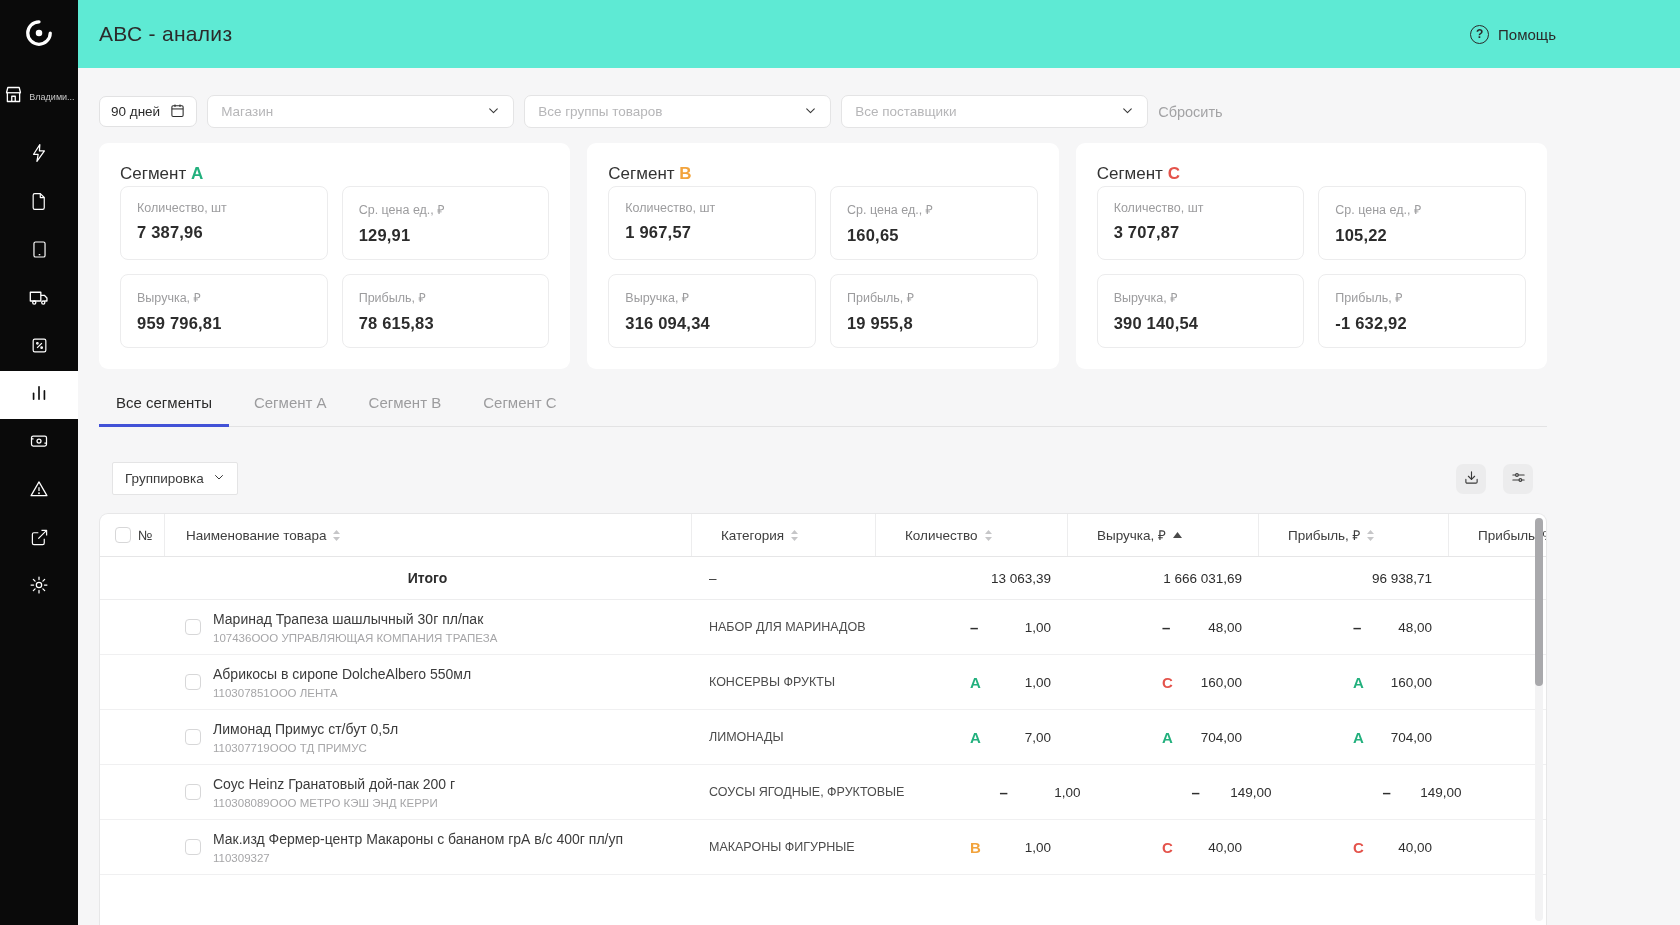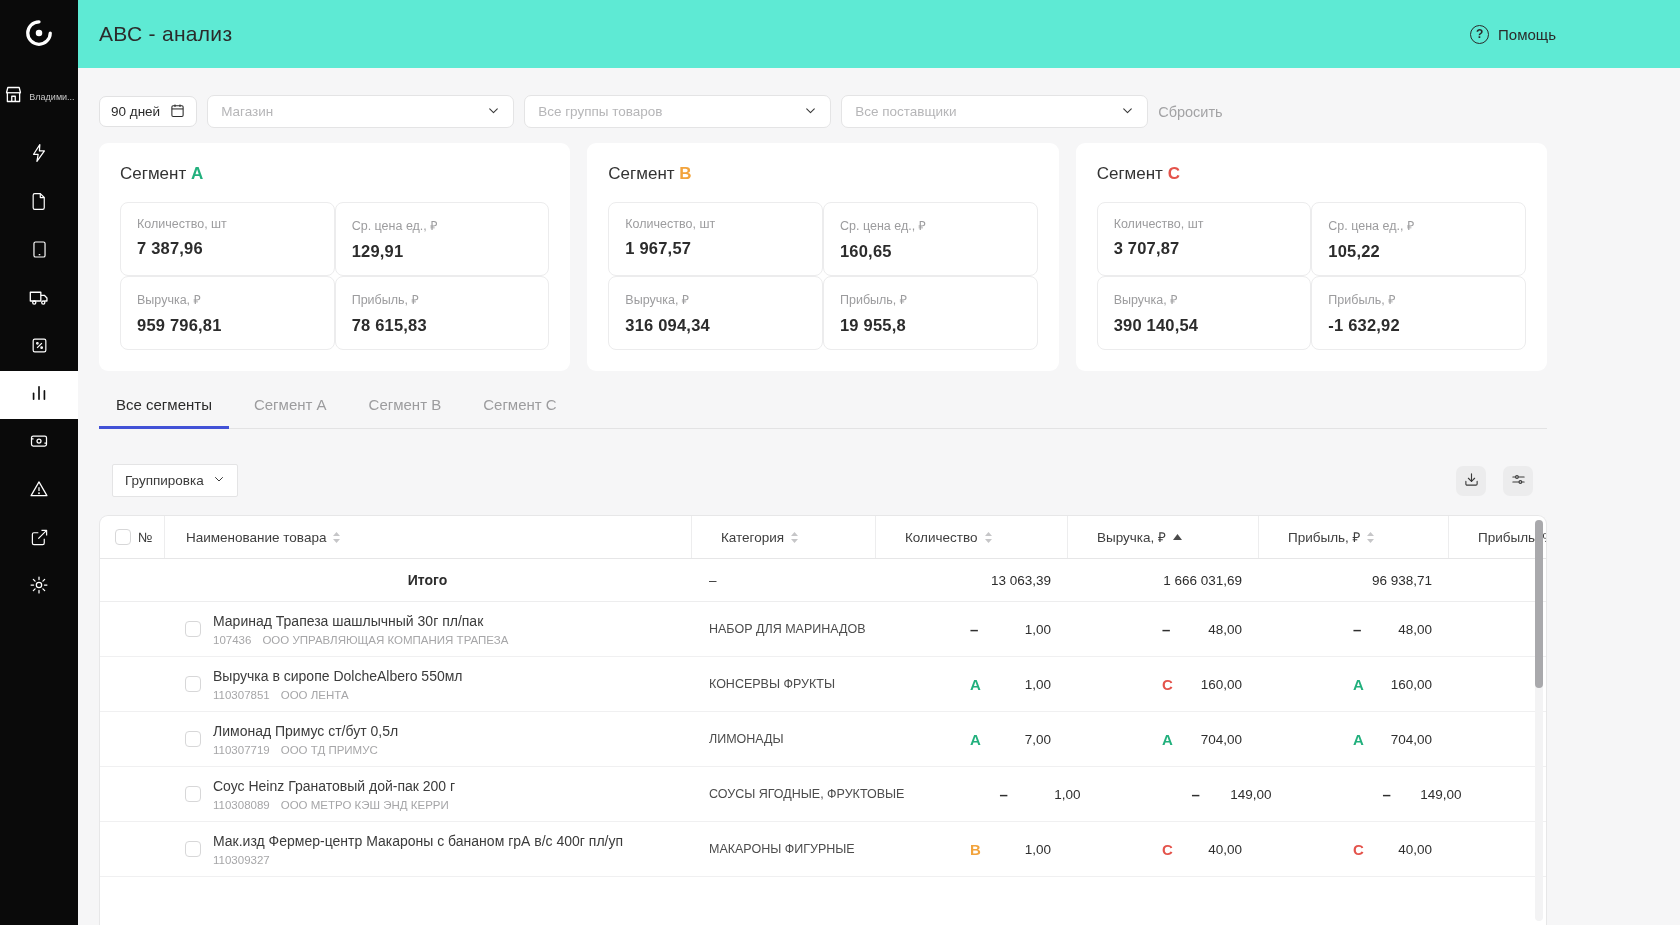--- a/index.html
+++ b/index.html
@@ -32,21 +32,21 @@
   .period-btn { display: flex; align-items: center; gap: 10px; height: 31px; background: #fff; border: 1px solid #e2e2e3; border-radius: 7px; padding: 0 11px; font-size: 13.5px; color: #2b2b2b; cursor: pointer; font-family: inherit; }
   .select { display: flex; align-items: center; justify-content: space-between; height: 33px; width: 307px; background: #fff; border: 1px solid #e4e4e5; border-radius: 7px; padding: 0 13px; font-size: 13.5px; cursor: pointer; }
   .select .ph { color: #b6b6b8; }
   .reset { color: #a3a3a5; font-size: 14.5px; cursor: pointer; }
 
   
   .segments { display: flex; gap: 17px; margin-top: 15px; flex-shrink: 0; }
   .segment-card { flex: 1; background: #fff; border-radius: 9px; padding: 21px; }
   .segment-title { font-size: 17px; color: #333; }
   .segment-title .seg { font-weight: bold; }
-  .stat-grid { display: grid; grid-template-columns: 1fr 1fr; margin-top: 18px; }
+  .stat-grid { display: grid; grid-template-columns: 1fr 1fr; gap: 14px; margin-top: 2px; }
   .stat-box { border: 1px solid #ececed; border-radius: 8px; padding: 14px 16px; background: #fff; }
   .stat-label { font-size: 12.5px; color: #9c9c9e; }
   .stat-value { font-size: 16.5px; color: #2c2c2c; font-weight: bold; margin-top: 8px; letter-spacing: .2px; }
 
   
   .tabs { display: flex; gap: 8px; margin-top: 21px; border-bottom: 1px solid #e3e3e4; flex-shrink: 0; }
   .tab { padding: 4px 17px 13px; font-size: 15px; color: #9c9c9e; cursor: pointer; border-bottom: 3px solid transparent; margin-bottom: -1px; }
   .tab.active { color: #2b2b2b; border-bottom-color: #4252d7; }
 
   
@@ -67,21 +67,21 @@
   .th.c1 { padding-left: 21px; }
   .th .sort { margin-left: 7px; display: inline-flex; }
   .total-row { height: 43px; border-bottom: 1px solid #ededee; align-items: center; font-size: 13.5px; color: #2c2c2c; }
   .total-label { text-align: center; font-weight: bold; font-size: 14px; }
   .total-num { text-align: right; padding-right: 16px; }
   .total-cat { padding-left: 18px; }
   .drow { height: 55px; border-bottom: 1px solid #f0f0f1; align-items: center; cursor: pointer; }
   .name-cell { display: flex; align-items: center; gap: 12px; padding-left: 21px; }
   .checkbox { width: 16px; height: 16px; border: 1.5px solid #d7d7d8; border-radius: 4px; background: #fff; flex-shrink: 0; display: inline-block; cursor: pointer; }
   .pname { font-size: 14px; color: #3b3b3b; }
-  .psub { margin-top: 5px; font-size: 11.5px; color: #a6a6a8; display: flex; gap: 11px; }
+  .psub { margin-top: 5px; font-size: 11.5px; color: #a6a6a8; display: flex; }
   .cat-cell { padding-left: 18px; font-size: 12.5px; color: #4c4c4c; white-space: nowrap; }
   .numcell { display: flex; align-items: center; justify-content: space-between; padding: 0 16px 0 95px; }
   .numcell .num { font-size: 13.5px; color: #2f2f2f; }
   .seg { font-weight: bold; }
   .row-seg { font-size: 15px; }
   .seg-a { color: #22b07d; } .seg-b { color: #f2a33c; } .seg-c { color: #e4534b; } .seg-dash { color: #2f2f2f; }
 
   .vscroll { position: absolute; right: 3px; top: 4px; bottom: 4px; width: 8px; border-radius: 4px; background: #f3f3f4; }
   .vthumb { width: 8px; height: 168px; border-radius: 4px; background: #a9a9ac; }
 </style>
@@ -412,21 +412,21 @@
               <span class="num">48,00</span>
             </div>
           <div class="c6"></div>
         </div>
 
         <div class="trow drow">
           <div class="c0"></div>
           <div class="c1 name-cell">
             <span class="checkbox"></span>
             <div>
-              <div class="pname">Выручка в сиропе DolcheAlbero 550мл</div>
+              <div class="pname">Абрикосы в сиропе DolcheAlbero 550мл</div>
               <div class="psub">
                   <span>110307851</span>
                   <span>ООО ЛЕНТА</span>
                 </div>
             </div>
           </div>
           <div class="c2 cat-cell">КОНСЕРВЫ ФРУКТЫ</div>
           <div class="c3 numcell">
               <span class="seg row-seg seg-a">A</span>
               <span class="num">1,00</span>

